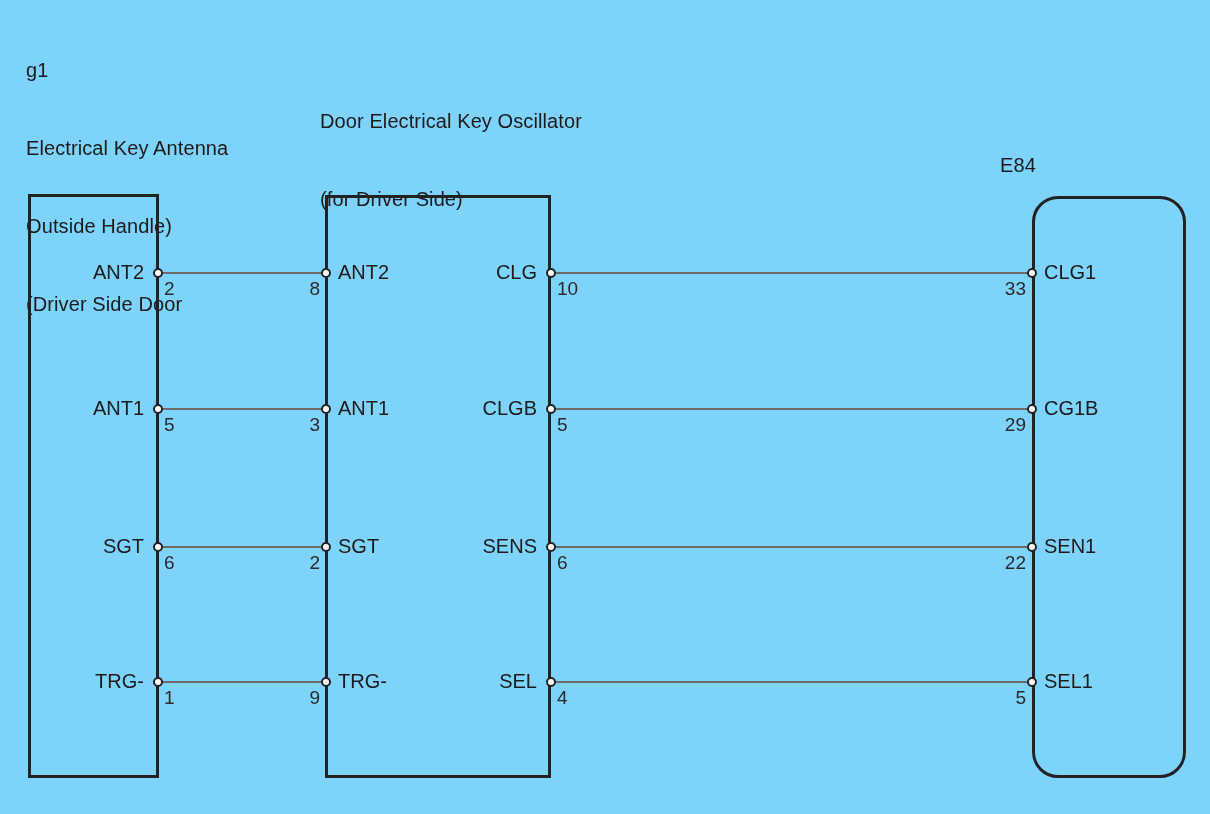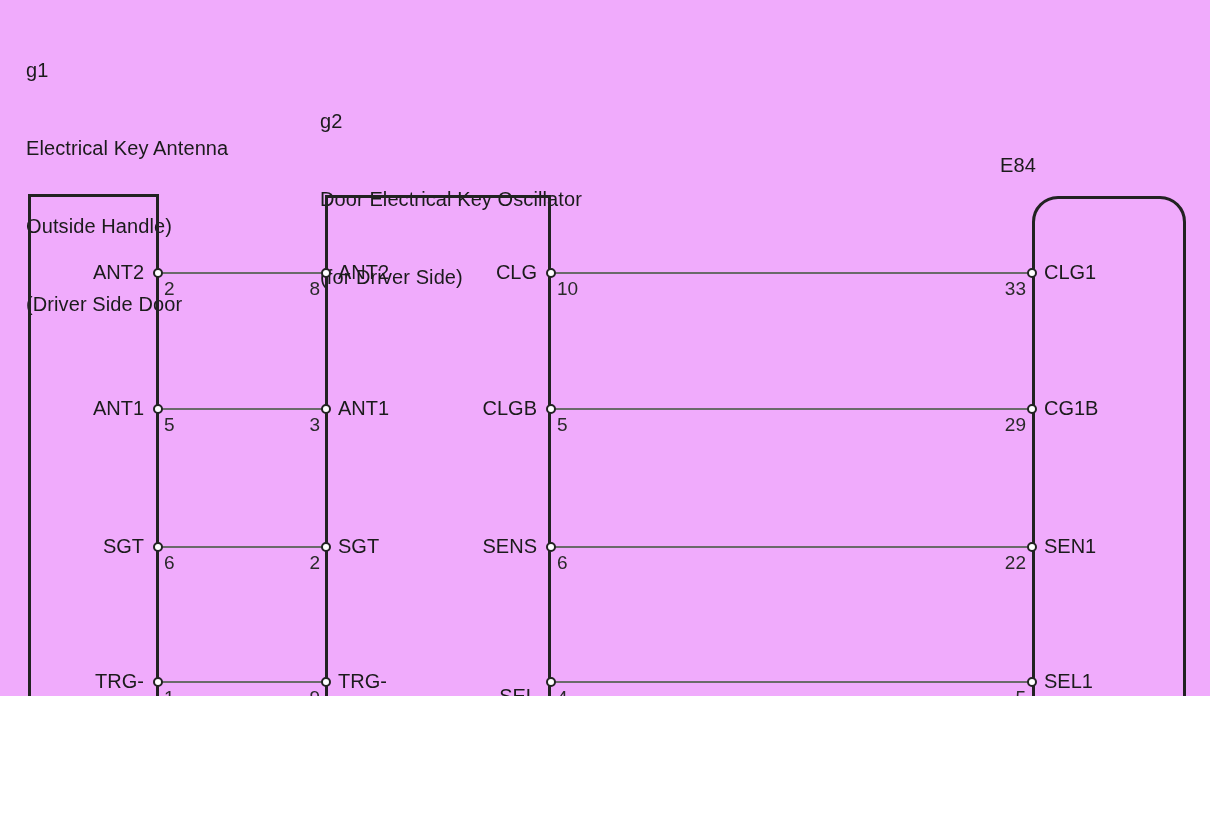--- a/index.html
+++ b/index.html
@@ -8,22 +8,22 @@
     padding: 0;
     background: #ffffff;
   }
   body {
     font-family: "Liberation Sans", sans-serif;
     color: #1a1a1a;
   }
   #diagram-root {
     position: relative;
     width: 1210px;
-    height: 696px;
-    background: #f0abfc;
+    height: 814px;
+    background: #7dd3fc;
     overflow: hidden;
   }
 
   
   .caption {
     position: absolute;
     font-size: 20px;
     line-height: 26px;
     color: #1b1b1b;
     white-space: pre;
@@ -93,21 +93,20 @@
 <div id="diagram-root">
 
   <div class="caption" id="caption-g1">
     <span class="caption-code">g1</span>
     <span class="caption-name">Electrical Key Antenna</span>
     <span class="caption-name">Outside Handle)</span>
     <span class="caption-name">(Driver Side Door</span>
   </div>
 
   <div class="caption" id="caption-g2">
-    <span class="caption-code">g2</span>
     <span class="caption-name">Door Electrical Key Oscillator</span>
     <span class="caption-name">(for Driver Side)</span>
   </div>
 
   <div class="caption" id="caption-e84">
     <span class="caption-code">E84</span>
   </div>
 
   <div class="conn-box" id="box-g1"></div>
   <div class="conn-box" id="box-g2"></div>
@@ -159,19 +158,19 @@
       <div class="wire" style="left: 551px; top: 546px; width: 481px;"></div>
       <div class="pin-dot" style="left: 546px; top: 542px;"></div>
       <div class="pin-dot" style="left: 1027px; top: 542px;"></div>
       <div class="pin-name to-left" style="left: 537px; top: 546px;">SENS</div>
       <div class="pin-num num-right" style="left: 557px; top: 553px;">6</div>
       <div class="pin-name to-right" style="left: 1044px; top: 546px;">SEN1</div>
       <div class="pin-num num-left" style="left: 1026px; top: 553px;">22</div>
       <div class="wire" style="left: 551px; top: 681px; width: 481px;"></div>
       <div class="pin-dot" style="left: 546px; top: 677px;"></div>
       <div class="pin-dot" style="left: 1027px; top: 677px;"></div>
-      <div class="pin-name to-left" style="left: 537px; top: 696px;">SEL</div>
+      <div class="pin-name to-left" style="left: 537px; top: 681px;">SEL</div>
       <div class="pin-num num-right" style="left: 557px; top: 688px;">4</div>
       <div class="pin-name to-right" style="left: 1044px; top: 681px;">SEL1</div>
       <div class="pin-num num-left" style="left: 1026px; top: 688px;">5</div>
     </div>
 
 </div>
 
 </body></html>

